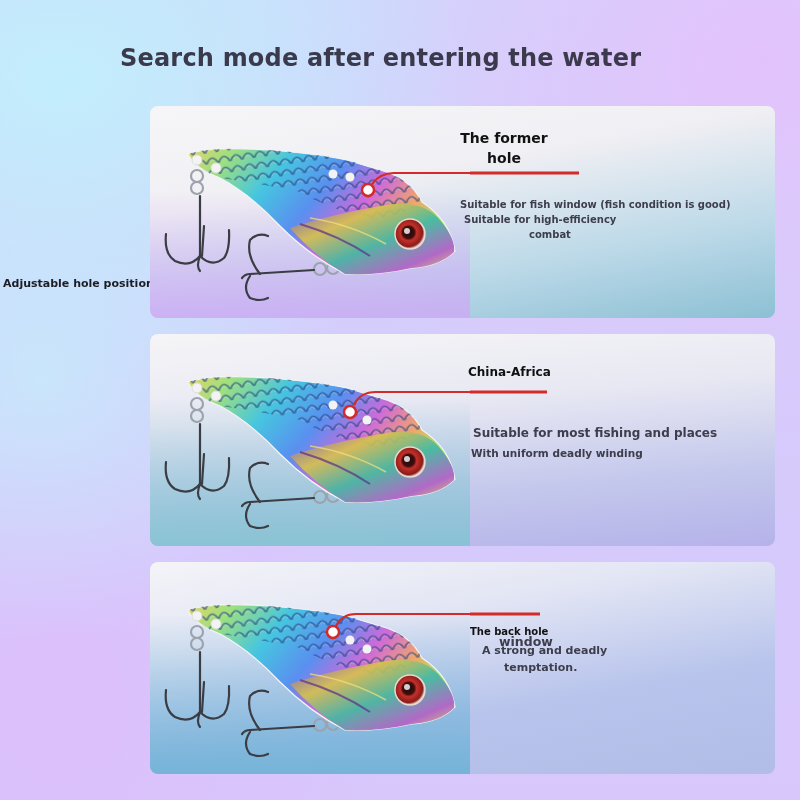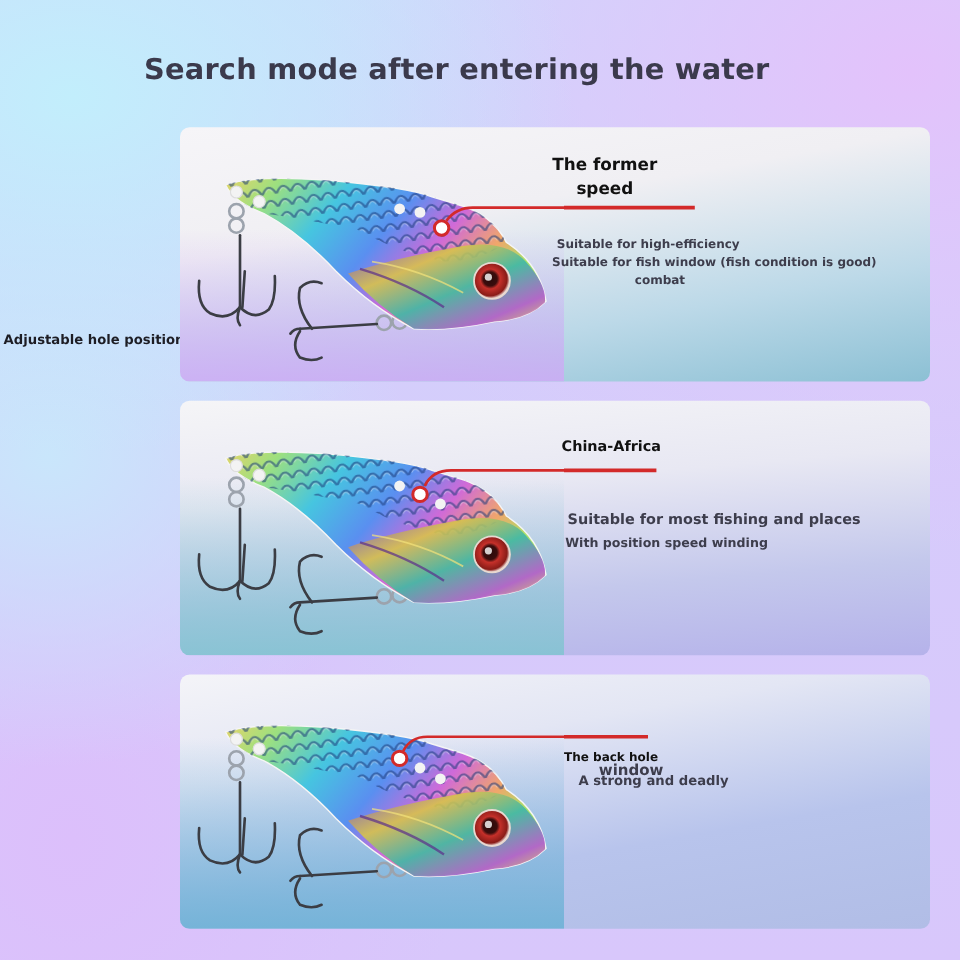--- a/index.html
+++ b/index.html
@@ -126,56 +126,57 @@
     <circle cx="183" cy="68" r="4.5" fill="#f3f3f3"></circle>
     <circle cx="200" cy="71" r="4.5" fill="#f3f3f3"></circle>
     <circle cx="218" cy="84" r="6" fill="#ffffff" stroke="#d32a2a" stroke-width="2.5"></circle>
     <path d="M222 78 Q230 67 244 67 L320 67" fill="none" stroke="#d32a2a" stroke-width="2.2"></path>
   </svg>
   <svg style="position:absolute;left:320px;top:0" width="240" height="100">
     <line x1="0" y1="67" x2="109" y2="67" stroke="#d32a2a" stroke-width="3"></line>
   </svg>
   <div class="callout-head" style="left:300px;top:22px;width:108px;font-size:14px;">
     <div>The former</div>
-    <div>speed</div>
+    <div>hole</div>
   </div>
   <div class="desc" style="left:310px;top:91px;width:260px;font-size:10px;line-height:15px;">
+    <div style="text-align:left;white-space:nowrap;">Suitable for fish window (fish condition is good)</div>
     <div style="text-align:left;padding-left:4px;">Suitable for high-efficiency</div>
-    <div style="text-align:left;white-space:nowrap;">Suitable for fish window (fish condition is good)</div>
     <div style="text-align:left;padding-left:69px;">combat</div>
   </div>
 </div>
 
 <div class="panel p2">
   <svg class="lure" viewBox="0 0 320 212">
     <use href="#lure-body"></use>
     <circle cx="183" cy="71" r="4.5" fill="#f3f3f3"></circle>
     <circle cx="200" cy="78" r="6" fill="#ffffff" stroke="#d32a2a" stroke-width="2.5"></circle>
     <circle cx="217" cy="86" r="4.5" fill="#f3f3f3"></circle>
     <path d="M204 71 Q210 58 226 58 L320 58" fill="none" stroke="#d32a2a" stroke-width="2.2"></path>
   </svg>
   <svg style="position:absolute;left:320px;top:0" width="240" height="80">
     <line x1="0" y1="58" x2="77" y2="58" stroke="#d32a2a" stroke-width="3"></line>
   </svg>
   <div class="callout-head" style="left:318px;top:28px;font-size:12px;text-align:left;">China-Africa</div>
   <div class="desc" style="left:323px;top:90px;width:260px;text-align:left;">
     <div style="font-size:12px;line-height:18px;">Suitable for most fishing and places</div>
-    <div style="font-size:10.5px;line-height:22px;margin-left:-2px;">With position speed winding</div>
+    <div style="font-size:10.5px;line-height:22px;margin-left:-2px;">With uniform deadly winding</div>
   </div>
 </div>
 
 <div class="panel p3">
   <svg class="lure" viewBox="0 0 320 212">
     <use href="#lure-body"></use>
     <circle cx="183" cy="70" r="6" fill="#ffffff" stroke="#d32a2a" stroke-width="2.5"></circle>
     <circle cx="200" cy="78" r="4.5" fill="#f3f3f3"></circle>
     <circle cx="217" cy="87" r="4.5" fill="#f3f3f3"></circle>
     <path d="M186 64 Q192 52 206 52 L320 52" fill="none" stroke="#d32a2a" stroke-width="2.2"></path>
   </svg>
   <svg style="position:absolute;left:320px;top:0" width="240" height="80">
     <line x1="0" y1="52" x2="70" y2="52" stroke="#d32a2a" stroke-width="3"></line>
   </svg>
   <div class="callout-head" style="left:320px;top:24px;font-size:10px;text-align:left;margin-top:36px;">The back hole</div>
   <div class="desc" style="left:312px;top:74px;width:160px;">
     <div style="font-size:12.5px;line-height:12px;text-align:left;padding-left:37px;">window</div>
     <div style="font-size:11px;line-height:14px;text-align:left;padding-left:20px;margin-top:-4px;">A strong and deadly</div>
+    <div style="font-size:11px;line-height:20px;text-align:left;padding-left:42px;">temptation.</div>
   </div>
 </div>
 
 </body></html>

